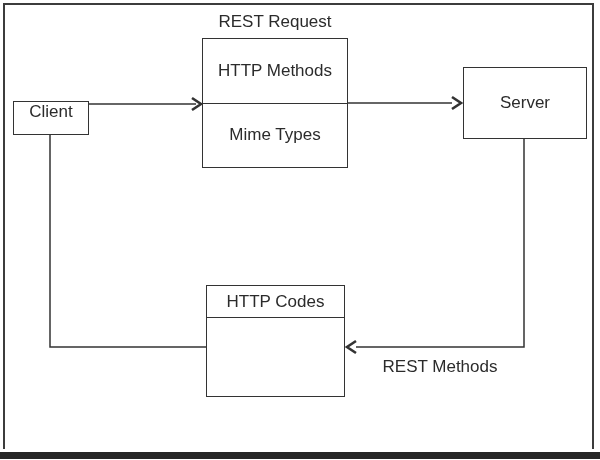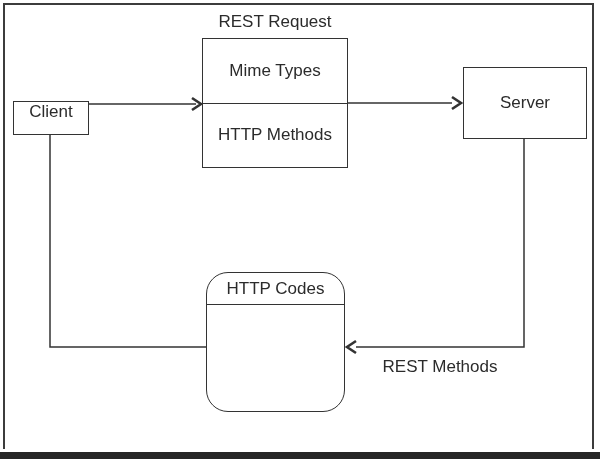--- a/index.html
+++ b/index.html
@@ -64,21 +64,21 @@
     display: flex; flex-direction: column;
   }
   .request-box .row {
     flex: 1;
     display: flex; align-items: center; justify-content: center;
   }
   .request-box .row + .row {
     border-top: 1.5px solid #333333;
   }
   .response-box {
-    left: 206px; top: 272px; width: 139px; height: 140px; border-radius: 22px;
+    left: 206px; top: 285px; width: 139px; height: 112px;
   }
   .response-box .header {
     height: 32px;
     border-bottom: 1.5px solid #333333;
     display: flex; align-items: center; justify-content: center;
     box-sizing: border-box;
   }
   .response-box .body {
     padding-top: 11px;
     text-align: center;
@@ -124,22 +124,22 @@
     </g>
   </svg>
 
   <div class="flow-label request-label">REST Request</div>
 
   <div class="box client-box">
     <span>Client</span>
   </div>
 
   <div class="box request-box">
+    <div class="row">HTTP Methods</div>
     <div class="row">Mime Types</div>
-    <div class="row">HTTP Methods</div>
   </div>
 
   <div class="box server-box">
     <span>Server</span>
   </div>
 
   <div class="box response-box">
     <div class="header">HTTP Codes</div>
   </div>
 

